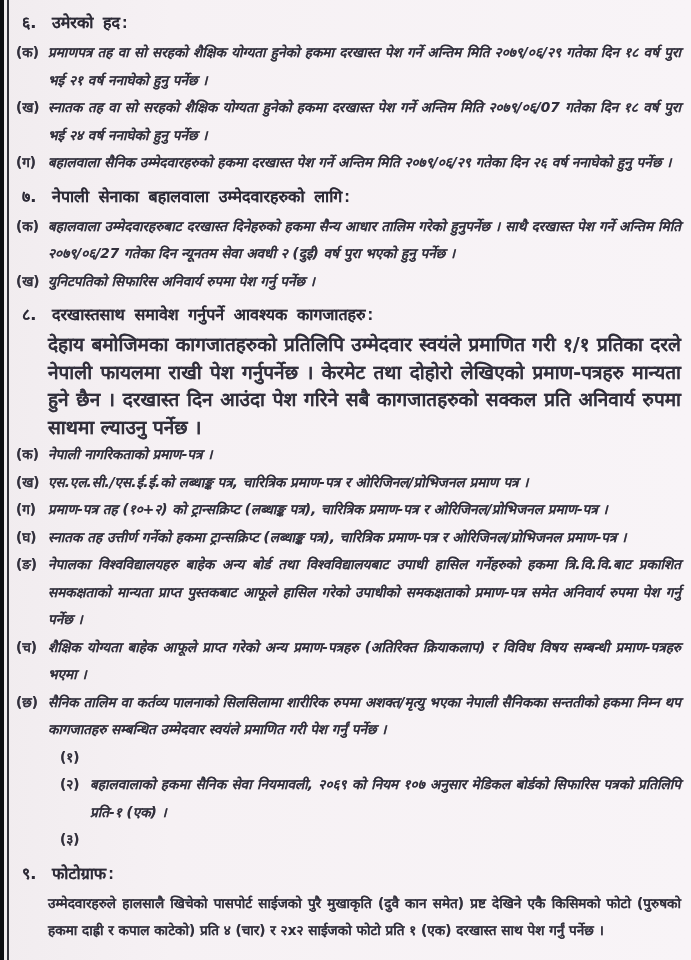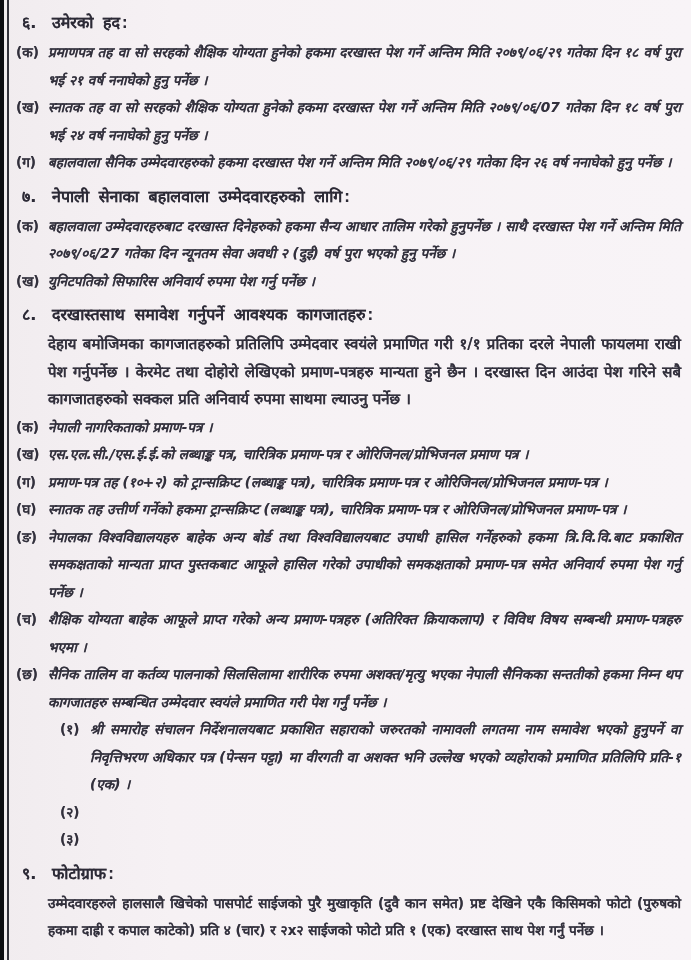--- a/index.html
+++ b/index.html
@@ -32,21 +32,21 @@
   .sec-title{flex:1;font-family:Liberation Mono, monospace;}
   .item{
     display:flex;align-items:baseline;
     font-size:13.6px;line-height:27.5px;
     text-shadow:0 0 .5px rgba(50,48,64,.5);
   }
   .item .lab{flex:0 0 32px;}
   .item .txt{flex:1;text-align:justify;padding-right:2px;font-style:italic;}
   .intro{
     margin-left:32px;
-    font-size:15px;line-height:27.5px;
+    font-size:19px;line-height:27.5px;
     text-align:justify;padding-right:2px;
     text-shadow:0 0 .5px rgba(50,48,64,.5);
   }
   .sub .lab{flex:0 0 30px;margin-left:44px;}
   .body-par{
     margin-left:32px;
     font-size:13.6px;line-height:27.5px;
     text-align:justify;padding-right:2px;
     text-shadow:0 0 .5px rgba(50,48,64,.5);
   }
@@ -125,24 +125,24 @@
         <span class="lab">(च)</span>
         <span class="txt">शैक्षिक योग्यता बाहेक आफूले प्राप्त गरेको अन्य प्रमाण-पत्रहरु (अतिरिक्त क्रियाकलाप) र विविध विषय सम्बन्धी प्रमाण-पत्रहरु भएमा ।</span>
       </div>
       <div class="item">
         <span class="lab">(छ)</span>
         <span class="txt">सैनिक तालिम वा कर्तव्य पालनाको सिलसिलामा शारीरिक रुपमा अशक्त/मृत्यु भएका नेपाली सैनिकका सन्ततीको हकमा निम्न थप कागजातहरु सम्बन्धित उम्मेदवार स्वयंले प्रमाणित गरी पेश गर्नुं पर्नेछ ।</span>
       </div>
 
       <div class="item sub">
         <span class="lab">(१)</span>
-        <span class="txt">श्री समारोह संचालन निर्देशनालयबाट प्रकाशित सहाराको जरुरतको नामावली लगतमा नाम समावेश भएको हुनुपर्ने वा निवृत्तिभरण अधिकार पत्र (पेन्सन पट्टा) मा वीरगती वा अशक्त भनि उल्लेख भएको व्यहोराको प्रमाणित प्रतिलिपि प्रति-१ (एक) ।</span>
       </div>
       <div class="item sub">
         <span class="lab">(२)</span>
+        <span class="txt">बहालवालाको हकमा सैनिक सेवा नियमावली, २०६९ को नियम १०७ अनुसार मेडिकल बोर्डको सिफारिस पत्रको प्रतिलिपि प्रति-१ (एक) ।</span>
       </div>
       <div class="item sub">
         <span class="lab">(३)</span>
       </div>
     </div>
 
     <div class="sec">
       <div class="sec-head">
         <span class="sec-num">९.</span>
         <span class="sec-title">फोटोग्राफ:</span>

